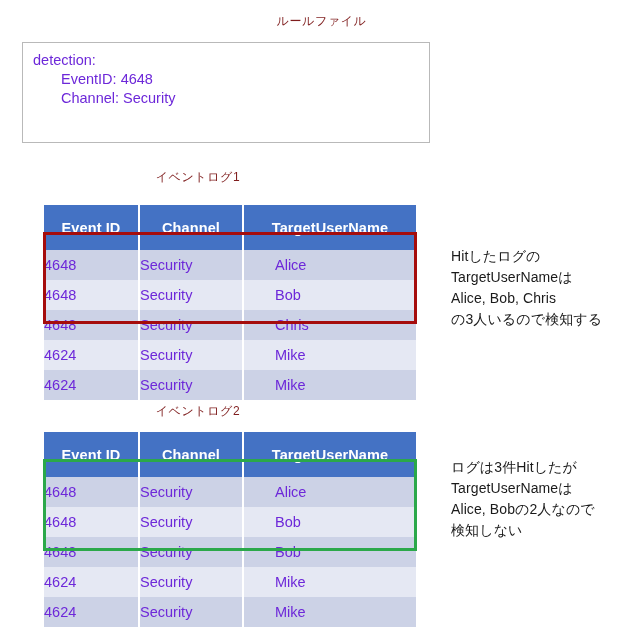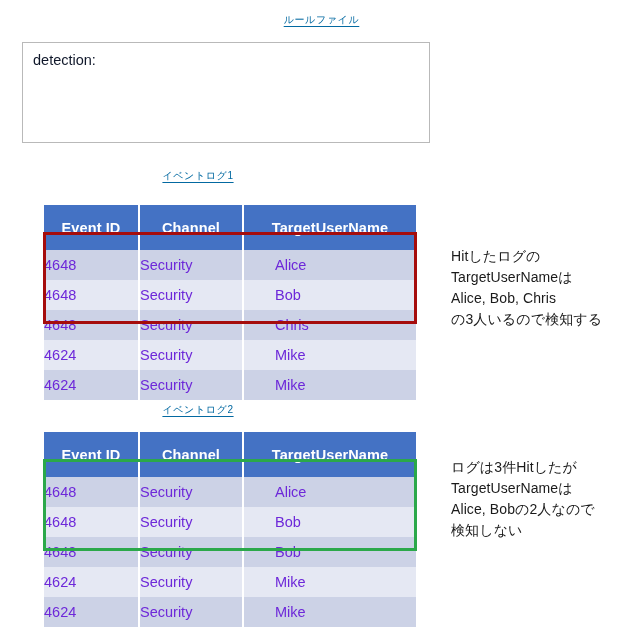--- a/index.html
+++ b/index.html
@@ -13,24 +13,23 @@
     height: 630px;
     position: relative;
     font-family: "Liberation Sans", "DejaVu Sans", sans-serif;
     color: #1a1a1a;
     overflow: hidden;
   }
 
   
   .section-title {
     position: absolute;
-    font-size: 10px;
+    font-size: 12px;
     line-height: 1.2;
-    color: #0369a1;
-    text-decoration: underline;
+    color: #7f1d1d;
     text-underline-offset: 3px;
     white-space: nowrap;
     letter-spacing: 0.6px;
   }
   #title-rule      { left: 0; top: 14px; width: 643px; text-align: center; }
   #title-log1      { left: 0; top: 170px; width: 396px; text-align: center; }
   #title-log2      { left: 0; top: 404px; width: 396px; text-align: center; }
 
   
   #rule-box {
@@ -40,21 +39,21 @@
     width: 408px;
     height: 101px;
     border: 1px solid #b9b9b9;
     background: #ffffff;
     box-sizing: border-box;
     padding: 8px 0 0 10px;
   }
   .rule-line {
     font-size: 14.5px;
     line-height: 19px;
-    color: #0f172a;
+    color: #6d28d9;
     white-space: pre;
     font-family: "Liberation Sans", "DejaVu Sans", sans-serif;
   }
   .indent-1 { padding-left: 14px; }
   .indent-2 { padding-left: 28px; }
   .indent-0 { padding-left: 0px; }
   .indent-c { padding-left: 11px; }
 
   
   .log-table {
@@ -130,20 +129,22 @@
   #annotation-1 { left: 437px; top: 246px; width: 206px; }
   #annotation-2 { left: 437px; top: 457px; width: 206px; }
 </style>
 </head>
 <body>
 
 <div class="section-title" id="title-rule">ルールファイル</div>
 
 <div id="rule-box">
   <div class="rule-line indent-0">detection:</div>
+  <div class="rule-line indent-2">EventID: 4648</div>
+  <div class="rule-line indent-2">Channel: Security</div>
 </div>
 
 <div class="section-title" id="title-log1">イベントログ1</div>
 
 <table class="log-table" id="table-log1">
   <colgroup>
     <col class="c-id">
       <col class="c-ch">
       <col class="c-tun">
   </colgroup>

